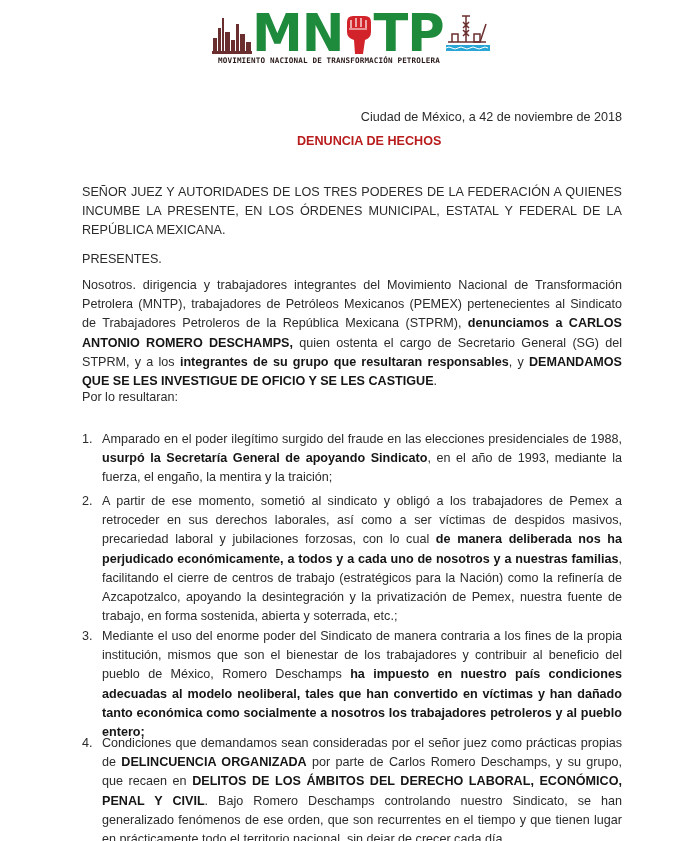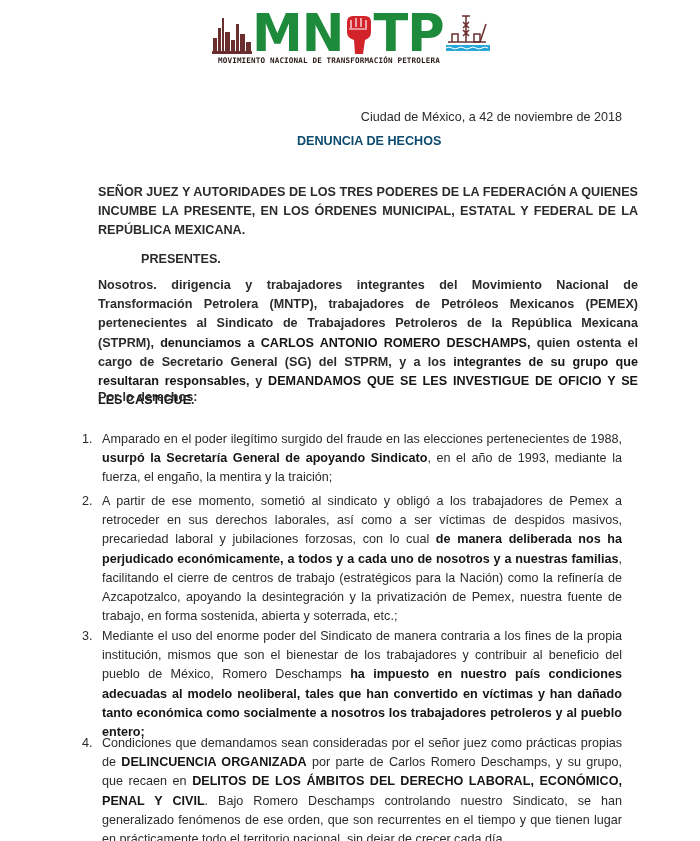--- a/index.html
+++ b/index.html
@@ -5,23 +5,23 @@
   html, body { margin: 0; padding: 0; background: #ffffff; }
   body { width: 700px; height: 841px; overflow: hidden; position: relative;
          font-family: "Liberation Sans", sans-serif; color: #222; }
   .logo { position: absolute; left: 212px; top: 12px; width: 270px; height: 56px; }
   .logo-row { position: absolute; left: 0; top: 0; height: 42px; display: flex; align-items: flex-end; }
   .logo-letters { font-family: "DejaVu Sans", sans-serif; font-weight: bold; font-size: 51px;
                   line-height: 40px; letter-spacing: -1px; color: #1e8a3c; }
   .logo-sub { position: absolute; left: 6px; top: 44px; width: 266px; font-family: "DejaVu Sans Mono", monospace;
               font-weight: bold; font-size: 7.6px; letter-spacing: 0.15px; color: #2a1a1a; white-space: nowrap; }
   .doc { position: absolute; left: 82px; top: 0; width: 540px; font-size: 12.6px; line-height: 19.2px; color: #2b2b2b; }
-  .p { position: absolute; left: 16px; width: 540px; text-align: justify; margin: 0; font-weight: bold; }
+  .p { position: absolute; left: 0; width: 540px; text-align: justify; margin: 0; }
   .date { position: absolute; right: 0; top: 108px; white-space: nowrap; }
-  .title { position: absolute; left: 215px; top: 132px; font-weight: bold; color: #0c4a6e; }
+  .title { position: absolute; left: 215px; top: 132px; font-weight: bold; color: #b91c1c; }
   b { color: #151515; }
   .item { position: absolute; left: 0; width: 540px; }
   .num { position: absolute; left: 0; top: 0; }
   .item-text { position: absolute; left: 20px; width: 520px; text-align: justify; }
 </style>
 </head>
 <body>
 
 <div class="logo">
   <div class="logo-row">
@@ -60,29 +60,29 @@
   </div>
   <div class="logo-sub">MOVIMIENTO NACIONAL DE TRANSFORMACIÓN PETROLERA</div>
 </div>
 
 <div class="doc">
   <div class="date">Ciudad de México, a 42 de noviembre de 2018</div>
   <div class="title">DENUNCIA DE HECHOS</div>
 
   <p class="p" style="top:183px;">SEÑOR JUEZ Y AUTORIDADES DE LOS TRES PODERES DE LA FEDERACIÓN A QUIENES INCUMBE LA PRESENTE, EN LOS ÓRDENES MUNICIPAL, ESTATAL Y FEDERAL DE LA REPÚBLICA MEXICANA.</p>
 
-  <p class="p" style="top:250px;margin-left:43px;">PRESENTES.</p>
+  <p class="p" style="top:250px;">PRESENTES.</p>
 
   <p class="p" style="top:276px;"><span>Nosotros. dirigencia y trabajadores integrantes del Movimiento Nacional de Transformación Petrolera (MNTP), trabajadores de Petróleos Mexicanos (PEMEX) pertenecientes al Sindicato de Trabajadores Petroleros de la República Mexicana (STPRM), </span><b>denunciamos a CARLOS ANTONIO ROMERO DESCHAMPS,</b><span> quien ostenta el cargo de Secretario General (SG) del STPRM, y a los </span><b>integrantes de su grupo que resultaran responsables</b><span>, y </span><b>DEMANDAMOS QUE SE LES INVESTIGUE DE OFICIO Y SE LES CASTIGUE</b><span>.</span></p>
 
-  <p class="p" style="top:388px;">Por lo derechos:</p>
+  <p class="p" style="top:388px;">Por lo resultaran:</p>
 
   <div class="item" style="top:430px;">
     <span class="num">1.</span>
-    <div class="item-text"><span> Amparado en el poder ilegítimo surgido del fraude en las elecciones pertenecientes de 1988, </span><b>usurpó la Secretaría General de apoyando Sindicato</b><span>, en el año de 1993, mediante la fuerza, el engaño, la mentira y la traición;</span></div>
+    <div class="item-text"><span> Amparado en el poder ilegítimo surgido del fraude en las elecciones presidenciales de 1988, </span><b>usurpó la Secretaría General de apoyando Sindicato</b><span>, en el año de 1993, mediante la fuerza, el engaño, la mentira y la traición;</span></div>
   </div>
 
   <div class="item" style="top:492px;">
     <span class="num">2.</span>
     <div class="item-text"><span>A partir de ese momento, sometió al sindicato y obligó a los trabajadores de Pemex a retroceder en sus derechos laborales, así como a ser víctimas de despidos masivos, precariedad laboral y jubilaciones forzosas, con lo cual </span><b>de manera deliberada nos ha perjudicado económicamente, a todos y a cada uno de nosotros y a nuestras familias</b><span>, facilitando el cierre de centros de trabajo (estratégicos para la Nación) como la refinería de Azcapotzalco, apoyando la desintegración y la privatización de Pemex, nuestra fuente de trabajo, en forma sostenida, abierta y soterrada, etc.;</span></div>
   </div>
 
   <div class="item" style="top:627px;">
     <span class="num">3.</span>
     <div class="item-text"><span>Mediante el uso del enorme poder del Sindicato de manera contraria a los fines de la propia institución, mismos que son el bienestar de los trabajadores y contribuir al beneficio del pueblo de México, Romero Deschamps </span><b>ha impuesto en nuestro país condiciones adecuadas al modelo neoliberal, tales que han convertido en víctimas y han dañado tanto económica como socialmente a nosotros los trabajadores petroleros y al pueblo entero;</b><span></span></div>

